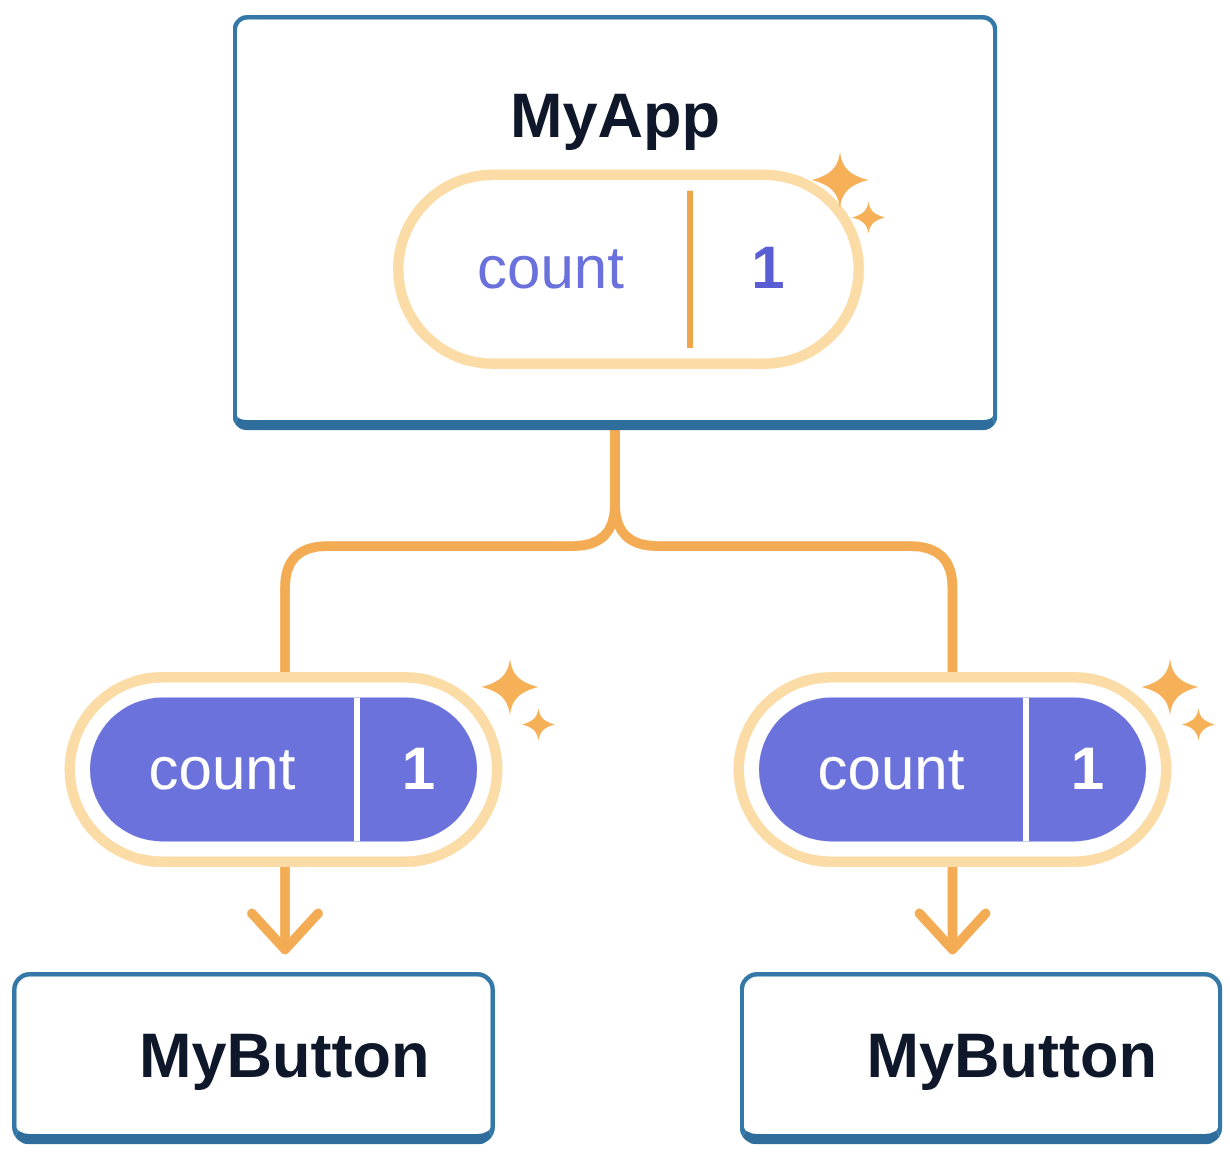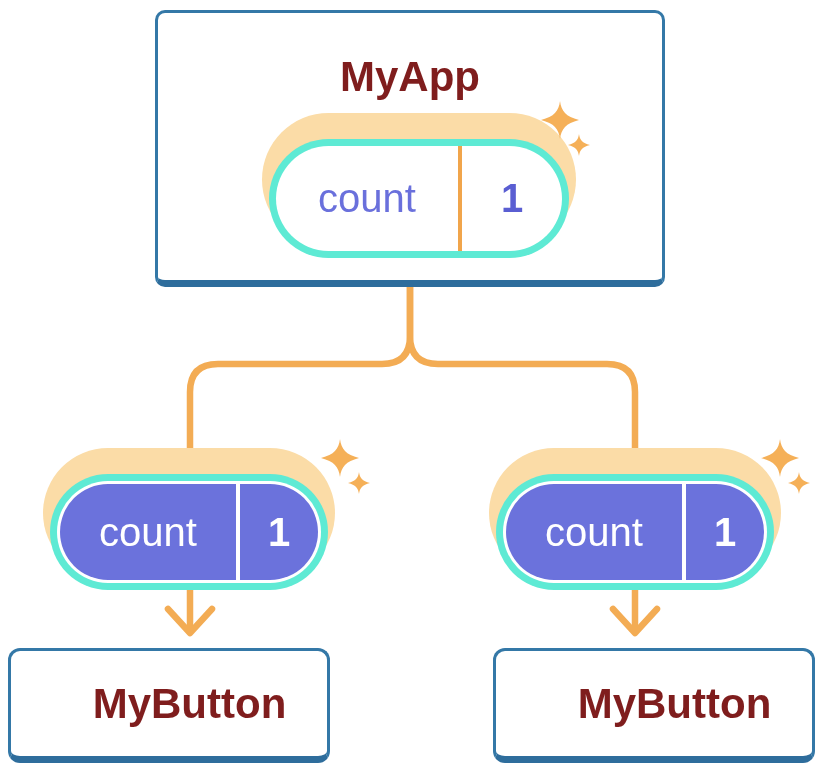--- a/index.html
+++ b/index.html
@@ -40,21 +40,21 @@
   }
   .card-root .card-title {
     position: absolute;
     left: 0; top: 40px;
     width: 100%;
     text-align: center;
   }
   .card-title {
     font-size: 42px;
     font-weight: 700;
-    color: #7f1d1d;
+    color: #0f172a;
   }
   .card-child {
     display: flex;
     align-items: center;
     justify-content: center;
     width: 322px; height: 115px; padding-left: 41px;
   }
   .card-child-left  { left: 8px;   top: 648px; }
   .card-child-right { left: 493px; top: 648px; }
 
@@ -63,24 +63,24 @@
     position: absolute;
     border-radius: 999px;
     background: #FBDCA7;      
     padding: 7px;
   }
   .pill-top    { left: 262px; top: 113px; width: 314px; height: 133px; }
   .pill-left   { left: 43px;  top: 448px; width: 292px; height: 130px; }
   .pill-right  { left: 489px; top: 448px; width: 292px; height: 130px; }
 
   .pill-mid {
-    background: #5eead4;      
+    background: #ffffff;      
     border-radius: 999px;
     padding: 7px;
-    width: 100%; height: 100%; margin-top: 19px;
+    width: 100%; height: 100%;
   }
   .pill-inner {
     background: #ffffff;
     border-radius: 999px;
     width: 100%; height: 100%;
     display: flex;
     overflow: hidden;
   }
   .pill-inner.has-core { padding: 3px; }  
   .pill-core {

